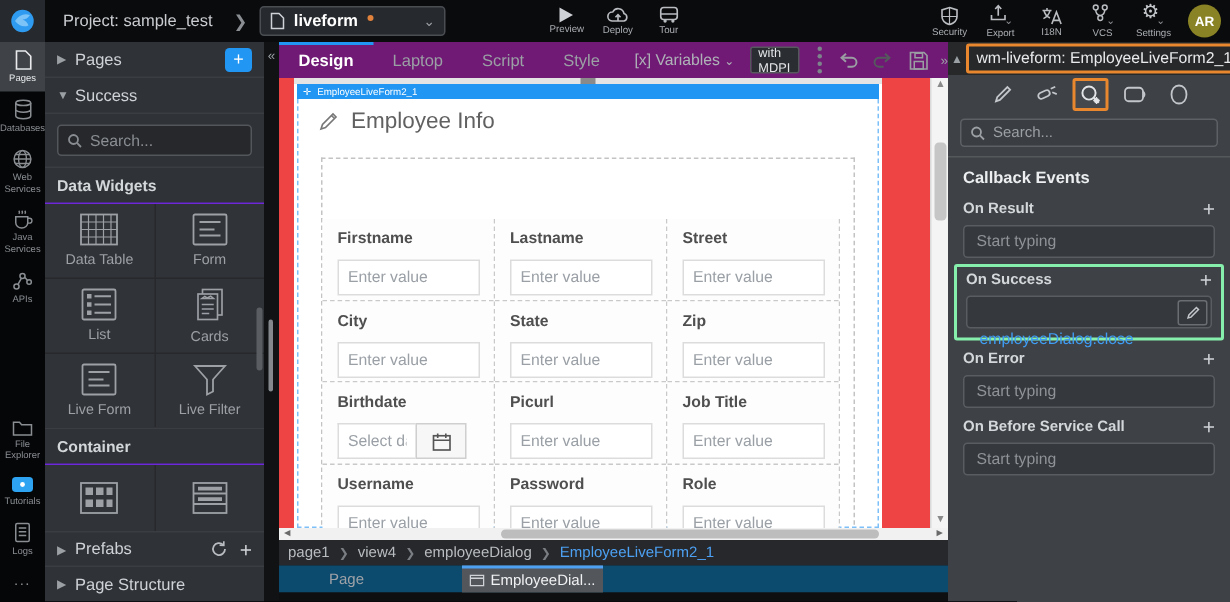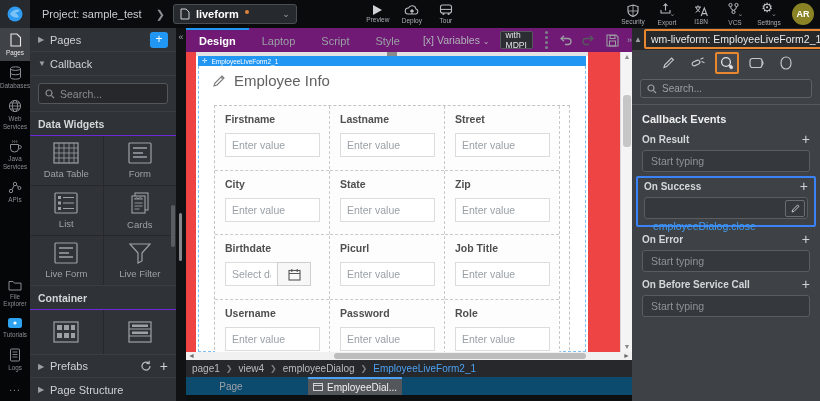--- a/index.html
+++ b/index.html
@@ -71,21 +71,21 @@
 
   
   .canvas { position:relative; height:308px; background:#ef4444; overflow:hidden; }
   .surface { position:absolute; left:10px; top:0; width:392px; height:300px; background:#fff; overflow:hidden; }
   .top-strip { height:4px; background:#e4e4e4; position:relative; }
   .top-strip .handle { position:absolute; left:50%; top:0; width:10px; height:4px; margin-left:-5px; background:#8a8a8a; }
   .sel-bar { position:absolute; left:2px; right:2px; top:4px; height:10px; background:#2196f3; color:#fff; font-size:6.5px; display:flex; align-items:center; gap:4px; padding:0 4px; }
   .form-region { position:absolute; left:2px; right:2px; top:4px; bottom:0; border:1px dashed #7cc0f7; pointer-events:none; }
   .form-title { position:absolute; left:16px; top:20px; display:flex; align-items:center; gap:8px; color:#616161; font-size:15px; }
   .form-box { position:absolute; left:18px; top:53px; width:356px; height:260px; border:1px dashed #c3c3c3; display:flex; }
-  .fcol { width:115px; border-right:1px dashed #c9c9c9; display:flex; flex-direction:column; }
+  .fcol { width:115px; border-right:1px dashed #c9c9c9; display:flex; flex-direction:column;margin-top:40px; }
   .fcol:last-of-type { width:115px; }
   .fstrip { flex:1; border-right:none; }
   .fcell { height:65px; border-bottom:1px dashed #c9c9c9; padding:7px 10px 0; background:#fdfdfd; }
   .fcell .flabel { font-size:10.5px; font-weight:bold; color:#4f4f4f; }
   .fcell input { margin-top:8px; width:95px; height:24px; border:1px solid #dcdcdc; background:#fff; font-size:10.5px; color:#555; padding:0 6px; font-family:inherit; outline:none; }
   .fcell input::placeholder { color:#9aa0a6; }
   .date-wrap { display:flex; margin-top:8px; }
   .date-wrap input { margin-top:0; width:52px; border-right:none; }
   .cal-btn { width:34px; height:24px; border:1px solid #cfcfcf; background:#f7f7f7; display:flex; align-items:center; justify-content:center; cursor:pointer; }
   .vscroll { position:absolute; right:0; top:0; width:12px; height:300px; background:#f4f4f4; border-left:1px solid #dadada; }
@@ -121,21 +121,21 @@
   .rp-section { padding:8px 10px 4px; color:#eceef0; font-size:11px; font-weight:bold; }
   .ev-group { padding:4px 10px 2px; }
   .ev-head { display:flex; align-items:center; }
   .ev-label { color:#d4d7da; font-size:10px; font-weight:bold; }
   .ev-plus { margin-left:auto; color:#cfd2d6; font-size:14px; cursor:pointer; line-height:12px; }
   .ev-input { margin-top:5px; height:22px; border:1px solid #595d62; border-radius:3px; background:#35383c; display:flex; align-items:center; padding:0 2px 0 8px; }
   .ev-input input { background:transparent; border:none; outline:none; font-size:10.5px; color:#cfd2d6; width:100%; font-family:inherit; }
   .ev-input input::placeholder { color:#8f9398; }
   .ev-input input.linkval { color:#3f9df5;margin-top:36px; }
   .edit-btn { width:20px; height:17px; border:1px solid #6a6e73; border-radius:2px; display:flex; align-items:center; justify-content:center; cursor:pointer; flex:none; }
-  .ev-group.hl-box { border:2px solid #3b82f6; border-radius:2px; margin:2px 4px; padding:2px 6px 6px; }
+  .ev-group.hl-box { border:2px solid #86efac; border-radius:2px; margin:2px 4px; padding:2px 6px 6px; }
 
   svg { display:block; }
 </style>
 </head>
 <body>
 
 <div class="app">
 
   <div class="topbar">
     <div class="logo-tile">
@@ -320,21 +320,21 @@
   </div>
 
   <div class="leftpanel">
     <div class="lp-row">
       <span class="tri">▶</span>
       <span>Pages</span>
       <span class="plus-btn">+</span>
     </div>
     <div class="lp-row">
       <span class="tri">▼</span>
-      <span>Callback</span>
+      <span>Success</span>
     </div>
     <div class="lp-search">
       <span>
           <svg width="10" height="10" viewBox="0 0 10 10">
             <circle cx="4" cy="4" r="3" fill="none" stroke="#8a8e93" stroke-width="1.2"></circle>
             <line x1="6.3" y1="6.3" x2="9" y2="9" stroke="#8a8e93" stroke-width="1.2"></line>
           </svg>
         </span>
       <input placeholder="Search..." style="">
     </div>

